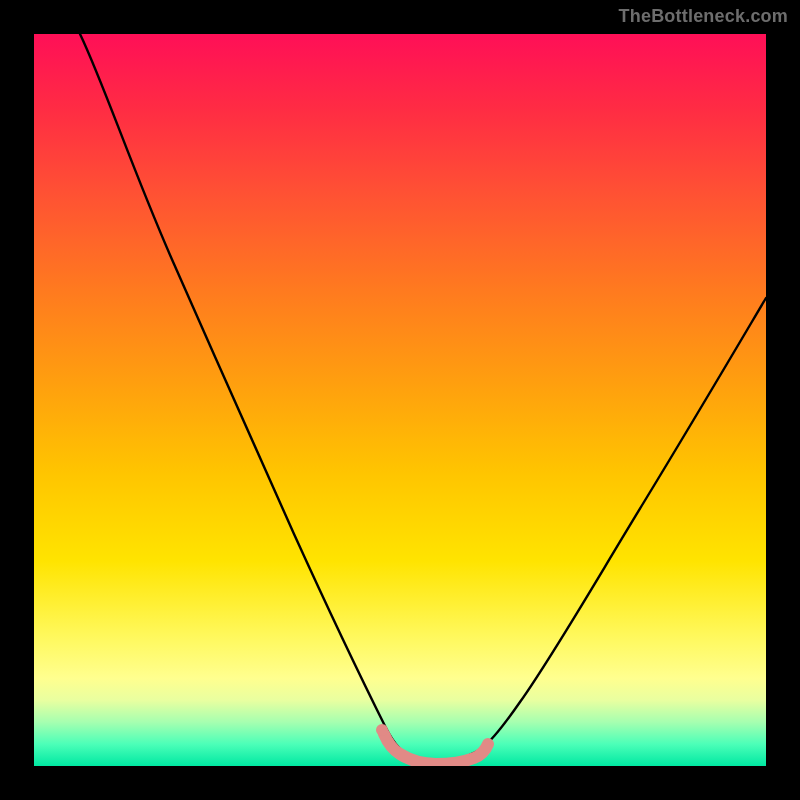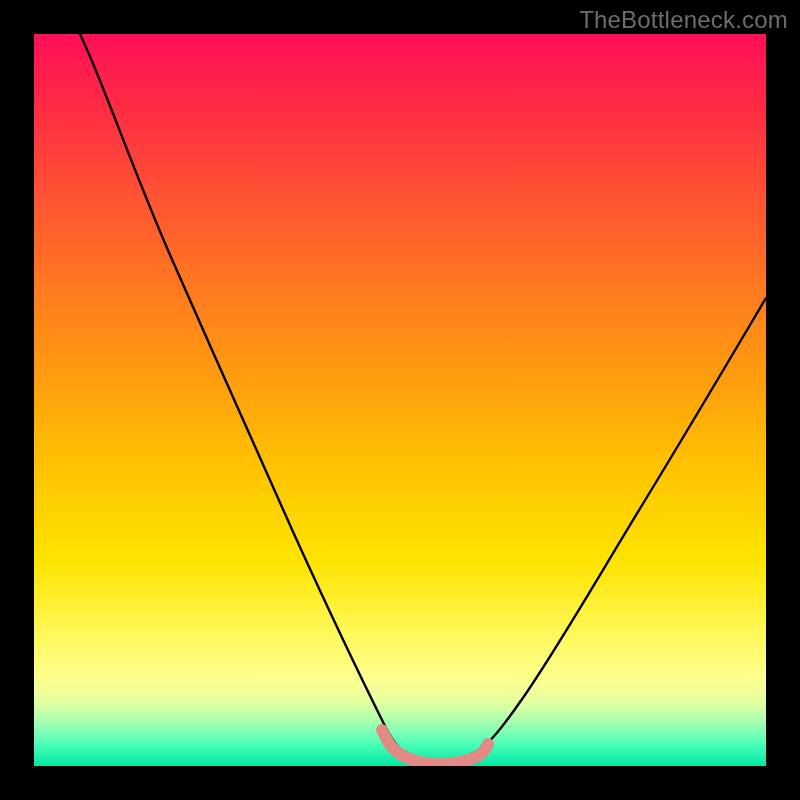--- a/index.html
+++ b/index.html
@@ -48,22 +48,22 @@
   }
   .curve-layer {
     position: absolute;
     inset: 0;
   }
   .watermark {
     position: absolute;
     top: 6px;
     right: 12px;
     color: #6d6d6d;
-    font-size: 24px;
-    font-weight: 400;
+    font-size: 18px;
+    font-weight: 700;
     letter-spacing: 0.2px;
     user-select: none;
   }
 </style>
 </head>
 <body>
 
 <div class="frame">
 
   <div class="plot-area">

